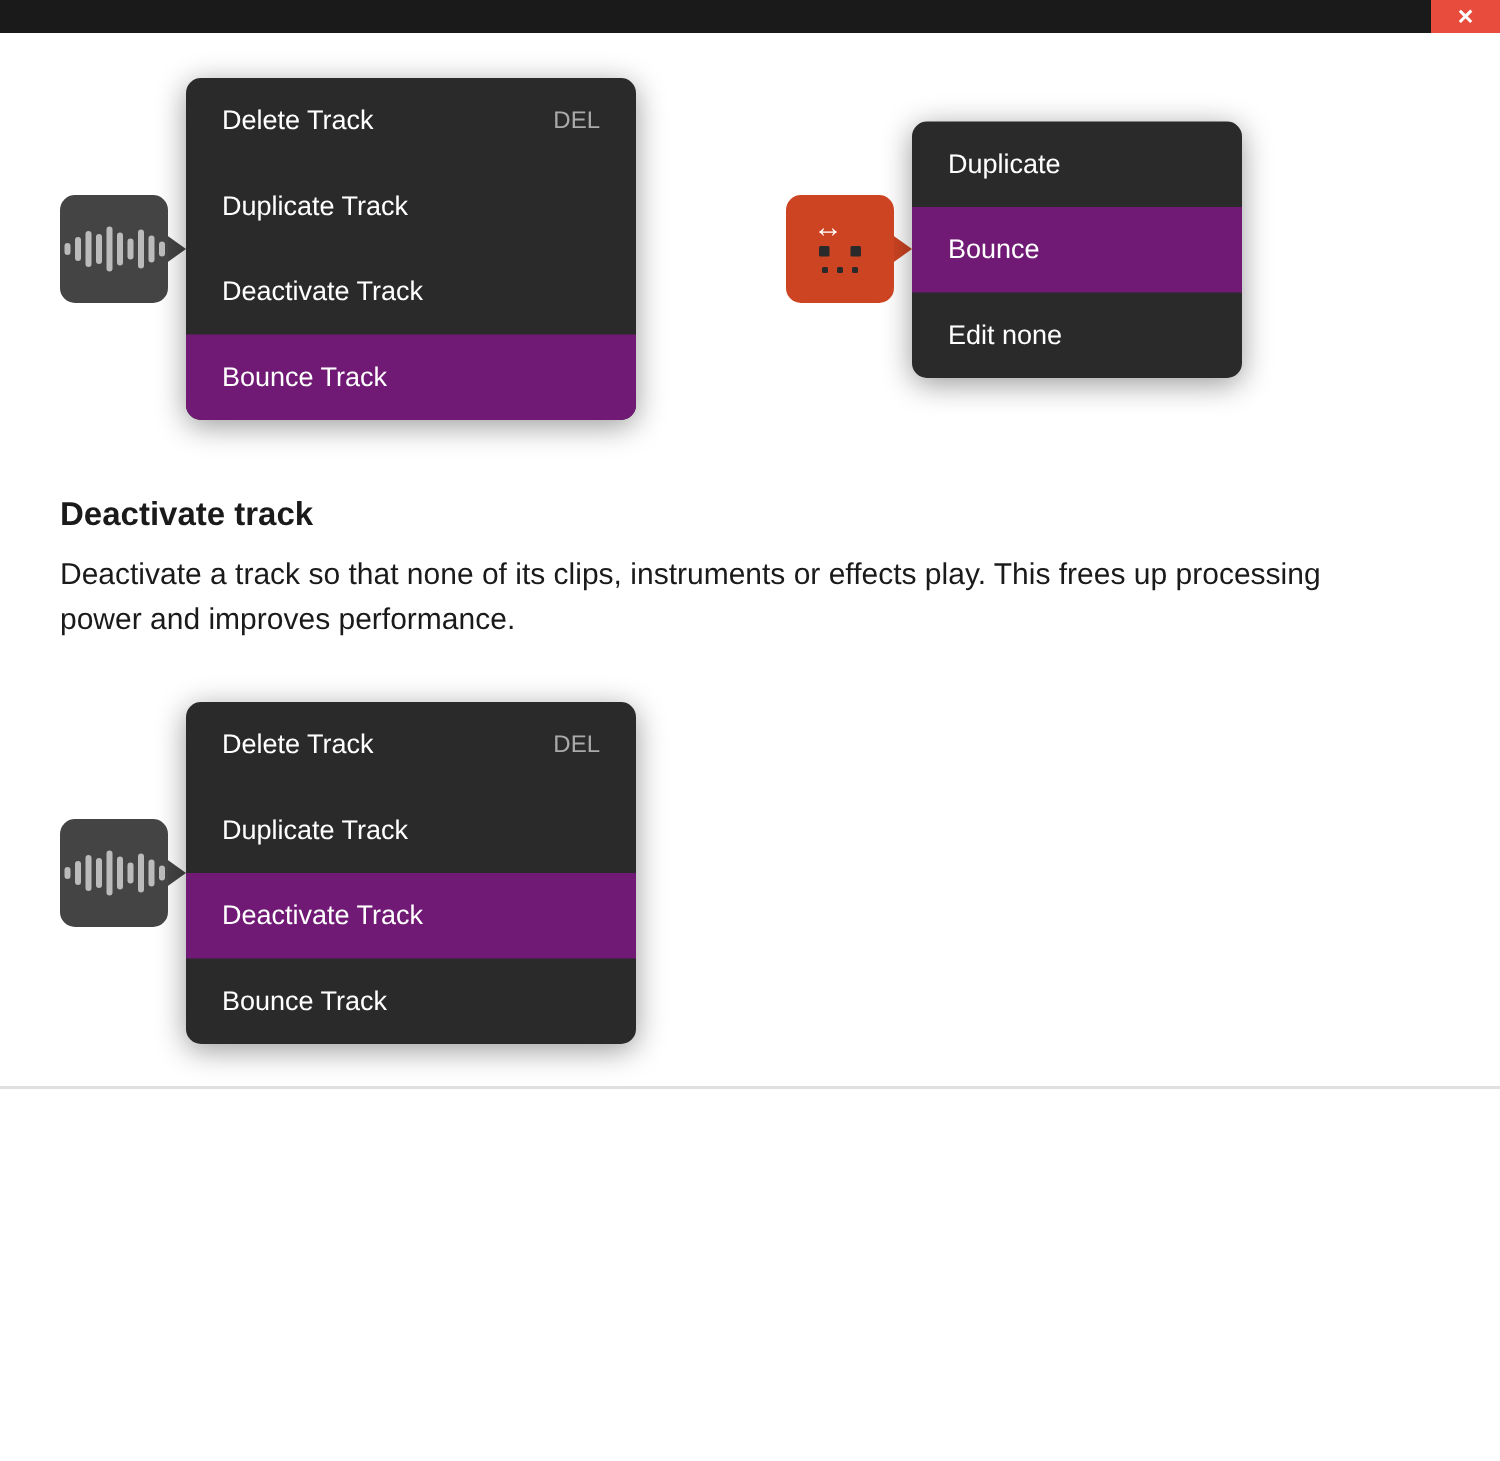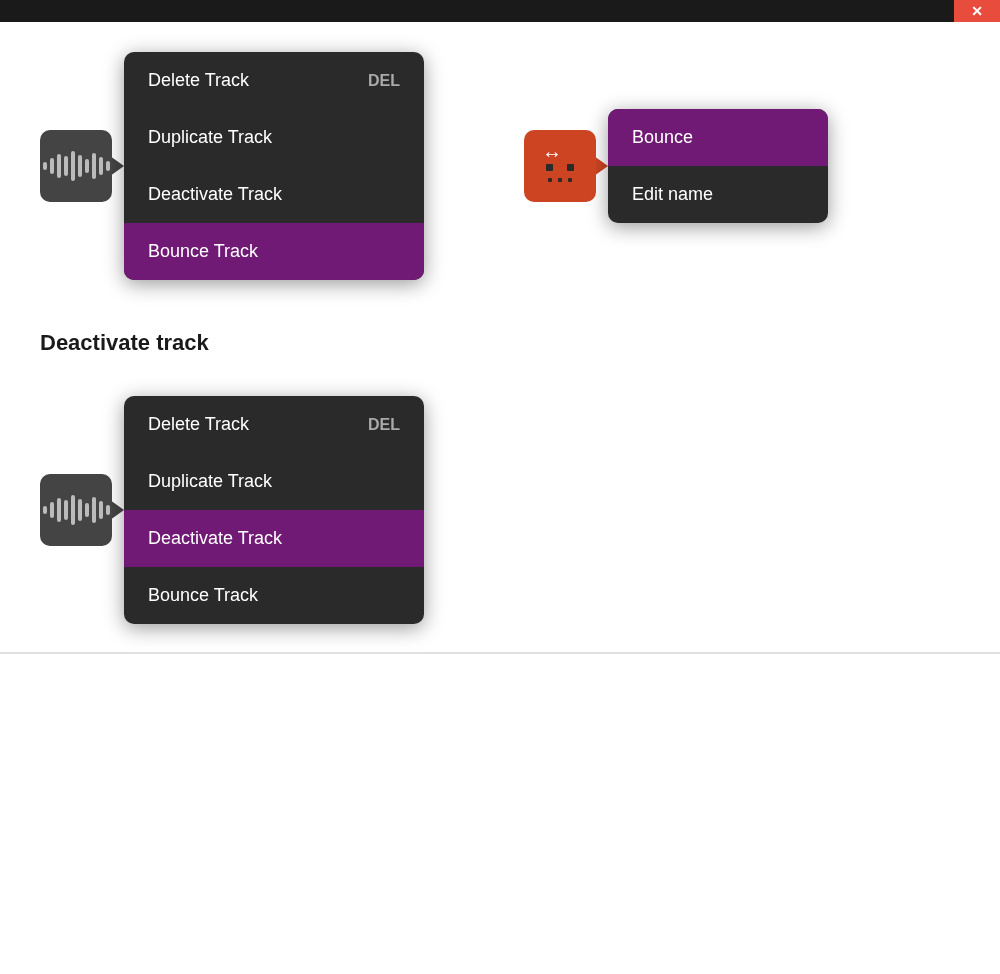--- a/index.html
+++ b/index.html
@@ -66,21 +66,21 @@
       justify-content: space-between;
     }
 
     .context-menu-item.selected {
       background: #701a75;
     }
 
     .context-menu-item .shortcut {
       color: #aaaaaa;
       font-size: 16px;
-      font-weight: bold;
+      font-weight: normal;
     }
 
     
     .track-icon {
       width: 72px;
       height: 72px;
       background: #444444;
       border-radius: 10px;
       display: flex;
       align-items: center;
@@ -254,33 +254,37 @@
             <rect x="31" y="22" width="7" height="7" rx="1" fill="#2a2a2a"></rect>
 
             <rect x="12" y="36" width="4" height="4" rx="1" fill="#2a2a2a"></rect>
             <rect x="22" y="36" width="4" height="4" rx="1" fill="#2a2a2a"></rect>
             <rect x="32" y="36" width="4" height="4" rx="1" fill="#2a2a2a"></rect>
           </svg>
         </div>
         <div class="icon-arrow instrument-arrow"></div>
       </div>
       <div class="context-menu right-menu">
+        <div class="context-menu-item">
+          <span>Duplicate</span>
+        </div>
         <div class="context-menu-item selected">
           <span>Bounce</span>
         </div>
         <div class="context-menu-item">
-          <span>Edit name</span>
+          <span>Edit none</span>
         </div>
       </div>
     </div>
 
   </div>
 
   <div class="description-section">
     <div class="description-title">Deactivate track</div>
+    <div class="description-text">Deactivate a track so that none of its clips, instruments or effects play. This frees up processing power and improves performance.</div>
   </div>
 
   <div class="section-bottom">
 
     <div class="menu-with-icon">
       <div class="icon-wrap">
         <div class="track-icon">
           <div class="waveform audio-icon">
             <div class="w-bar" style="height:8px"></div>
             <div class="w-bar" style="height:16px"></div>

